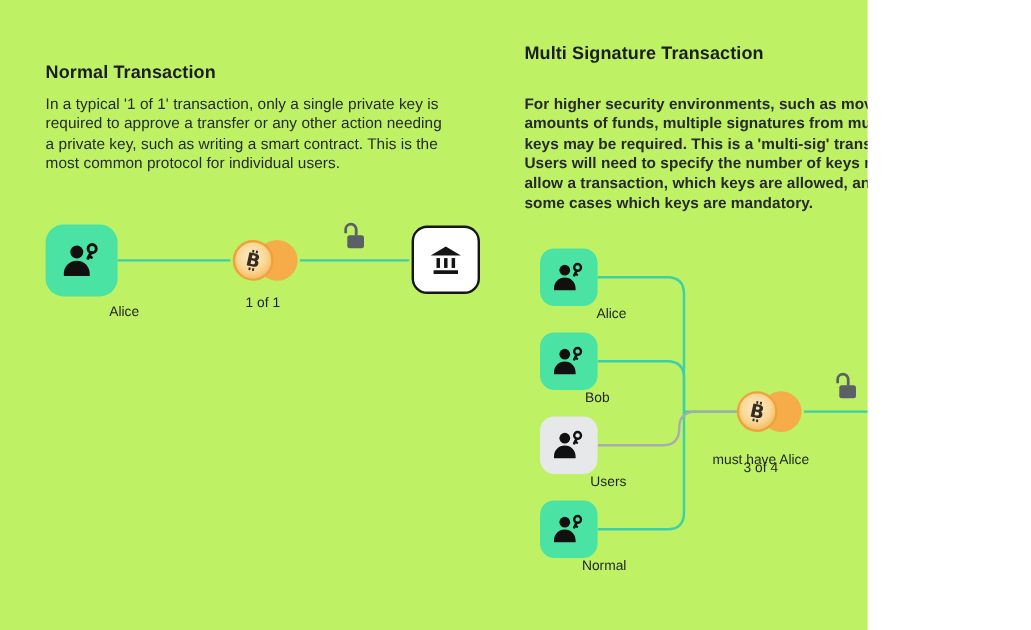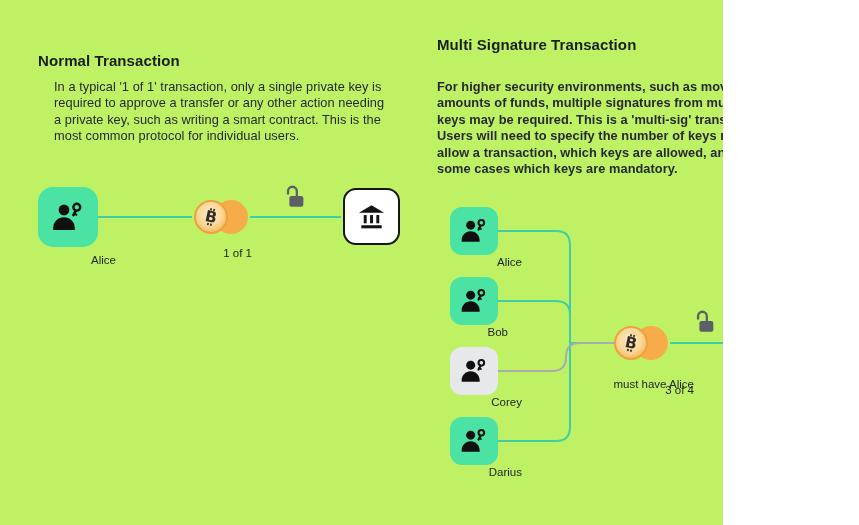--- a/index.html
+++ b/index.html
@@ -44,21 +44,21 @@
     background:radial-gradient(circle at 46% 40%, #fdeac6 0%, #fad898 48%, #f6bb60 78%, #f2a843 100%);
     border:2px solid #efa23c; display:flex; align-items:center; justify-content:center;
   }
   .lock { position:absolute; }
   .bank {
     position:absolute; width:57px; height:57px; background:#ffffff;
     border:2.5px solid #161616; border-radius:13px;
     display:flex; align-items:center; justify-content:center;
   }
   .coin-caption {
-    position:absolute; font-size:11.5px; color:#1f2123; text-align:right;
+    position:absolute; font-size:11.5px; color:#1f2123; text-align:center;
     line-height:13.5px;
   }
 </style>
 </head>
 <body>
 
 <div class="canvas">
 
   <svg class="wires" width="859" height="525" viewBox="0 0 859 525" fill="none">
 
@@ -75,21 +75,21 @@
   </svg>
 
   <button class="gem-btn">
     <svg viewBox="0 0 20 18" width="17" height="15">
       <path d="M5.2 2 H14.8 L18.6 6.6 L10 16.4 L1.4 6.6 Z" fill="none" stroke="#141414" stroke-width="1.7" stroke-linejoin="round"></path>
       <path d="M5.2 2 L10 7.4 L14.8 2" fill="none" stroke="#141414" stroke-width="1.7" stroke-linejoin="round"></path>
     </svg>
   </button>
 
   <h2 class="section-title" style="left:38px; top:52px;">Normal Transaction</h2>
-  <p class="section-desc" style="left:38px; top:79px;margin-left:16px;">In a typical '1 of 1' transaction, only a single private key is
+  <p class="section-desc" style="left:38px; top:79px;">In a typical '1 of 1' transaction, only a single private key is
 required to approve a transfer or any other action needing
 a private key, such as writing a smart contract. This is the
 most common protocol for individual users.</p>
 
   <h2 class="section-title" style="left:437px; top:36px;">Multi Signature Transaction</h2>
   <p class="section-desc" style="left:437px; top:79px;font-weight:bold;">For higher security environments, such as moving large
 amounts of funds, multiple signatures from multiple private
 keys may be required. This is a 'multi-sig' transaction.
 Users will need to specify the number of keys needed to
 allow a transaction, which keys are allowed, and even in
@@ -158,32 +158,32 @@
 
   <div class="avatar avatar--sm avatar--gray" style="left:450px; top:347px;">
     <svg viewBox="0 0 36 36" width="30" height="30">
       <circle cx="14" cy="11" r="5.4" fill="#101010"></circle>
       <path d="M14 18.2 c-6.2 0 -10.8 4.8 -10.8 10.8 V31 h21.6 v-2 c0 -6 -4.6 -10.8 -10.8 -10.8 Z" fill="#101010"></path>
       <circle cx="26.8" cy="8.2" r="3.4" fill="none" stroke="#101010" stroke-width="2.4"></circle>
       <path d="M25.8 11.6 L23.4 16.2" stroke="#101010" stroke-width="2.6" stroke-linecap="round"></path>
       <path d="M24.2 14.4 L26.3 15.6" stroke="#101010" stroke-width="2.2" stroke-linecap="round"></path>
     </svg>
   </div>
-  <div class="node-label" style="left:426px; top:396px; width:96px;">Corey</div>
+  <div class="node-label" style="left:426px; top:396px; width:96px;">Users</div>
 
   <div class="avatar avatar--sm avatar--green" style="left:450px; top:417px;">
     <svg viewBox="0 0 36 36" width="30" height="30">
       <circle cx="14" cy="11" r="5.4" fill="#101010"></circle>
       <path d="M14 18.2 c-6.2 0 -10.8 4.8 -10.8 10.8 V31 h21.6 v-2 c0 -6 -4.6 -10.8 -10.8 -10.8 Z" fill="#101010"></path>
       <circle cx="26.8" cy="8.2" r="3.4" fill="none" stroke="#101010" stroke-width="2.4"></circle>
       <path d="M25.8 11.6 L23.4 16.2" stroke="#101010" stroke-width="2.6" stroke-linecap="round"></path>
       <path d="M24.2 14.4 L26.3 15.6" stroke="#101010" stroke-width="2.2" stroke-linecap="round"></path>
     </svg>
   </div>
-  <div class="node-label" style="left:426px; top:466px; width:96px;">Darius</div>
+  <div class="node-label" style="left:426px; top:466px; width:96px;">Normal</div>
 
   <div class="coin" style="left:614px; top:326px;">
     <div class="coin-back"></div>
     <div class="coin-front">
       <svg viewBox="0 0 20 20" width="22" height="22">
         <g transform="rotate(12 10 10)">
           <path d="M8.6 2.2 V4.2 M11.4 2.2 V4.2 M8.6 15.8 V17.8 M11.4 15.8 V17.8" stroke="#332d22" stroke-width="1.5"></path>
           <text x="10" y="14.7" text-anchor="middle" font-size="14" font-weight="bold" font-family="'DejaVu Sans', sans-serif" fill="#332d22">B</text>
         </g>
       </svg>

